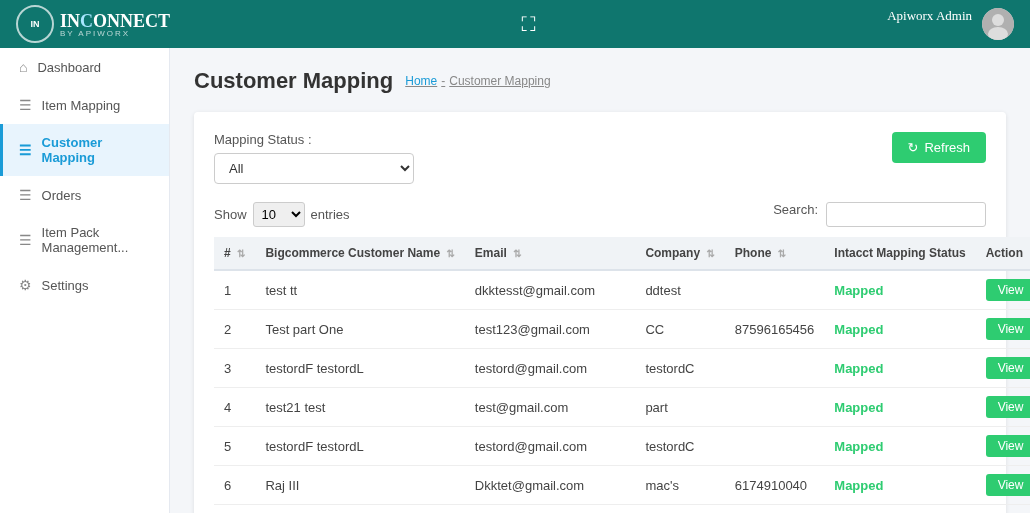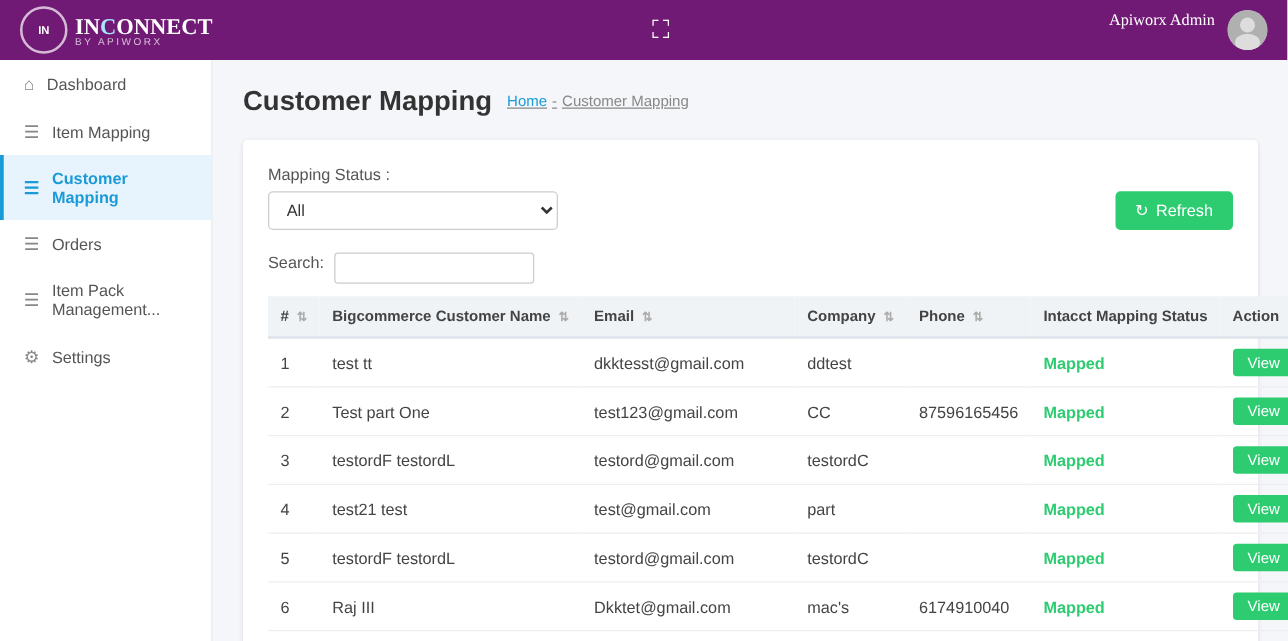--- a/index.html
+++ b/index.html
@@ -1,20 +1,20 @@
 <!DOCTYPE html>
 <html><head>
   <meta charset="utf-8">
   <style>
     * { box-sizing: border-box; margin: 0; padding: 0; }
     body { font-family: 'Segoe UI', Arial, sans-serif; font-size: 13px; background: #f4f6f9; display: flex; flex-direction: column; height: 513px; overflow: hidden; }
 
     
     .top-nav {
-      background: #701a75;
+      background: #0f766e;
       height: 48px;
       display: flex;
       align-items: center;
       justify-content: space-between;
       padding: 0 16px;
       flex-shrink: 0;
     }
     .user-area {
       display: flex; align-items: flex-start; gap: 10px; color: white; font-family: Liberation Serif, serif;
     }
@@ -66,27 +66,27 @@
     .breadcrumb {
       font-size: 12px; color: #888; display: flex; align-items: center; gap: 4px; text-decoration: underline;
     }
     .breadcrumb a { color: #1a9bd7; text-decoration: none; }
 
     
     .card {
       background: white; border-radius: 4px; box-shadow: 0 1px 4px rgba(0,0,0,0.1); padding: 20px;
     }
     .filter-row {
-      display: flex; align-items: flex-end; justify-content: space-between; margin-bottom: 18px;
+      display: flex; align-items: flex-start; justify-content: space-between; margin-bottom: 18px;
     }
     .filter-left { display: flex; flex-direction: column; gap: 6px; }
     .filter-label { font-size: 13px; color: #555; }
     .filter-select {
       border: 1px solid #ccc; border-radius: 4px; padding: 6px 10px; font-size: 13px;
-      width: 232px; background: white; color: #333; cursor: pointer;
+      width: 200px; background: white; color: #333; cursor: pointer;
     }
     .btn-refresh {
       background: #2ecc71; color: white; border: none; border-radius: 4px;
       padding: 8px 16px; font-size: 13px; cursor: pointer; display: flex; align-items: center; gap: 6px;
     }
 
     
     .table-controls {
       display: flex; align-items: center; justify-content: space-between; margin-bottom: 10px;
     }
@@ -210,20 +210,29 @@
             <option>Unmapped</option>
           </select>
         </div>
         <button class="btn-refresh">
           <span>↻</span>
           <span>Refresh</span>
         </button>
       </div>
 
       <div class="table-controls">
+        <div class="show-entries">
+          <span>Show</span>
+          <select class="entries-select">
+            <option>10</option>
+            <option>25</option>
+            <option>50</option>
+          </select>
+          <span>entries</span>
+        </div>
         <div class="search-area">
           <span>Search:</span>
           <input type="text" class="search-input" style="">
         </div>
       </div>
 
       <table>
         <thead>
           <tr>
             <th># <span class="sort-arrows">⇅</span></th>

